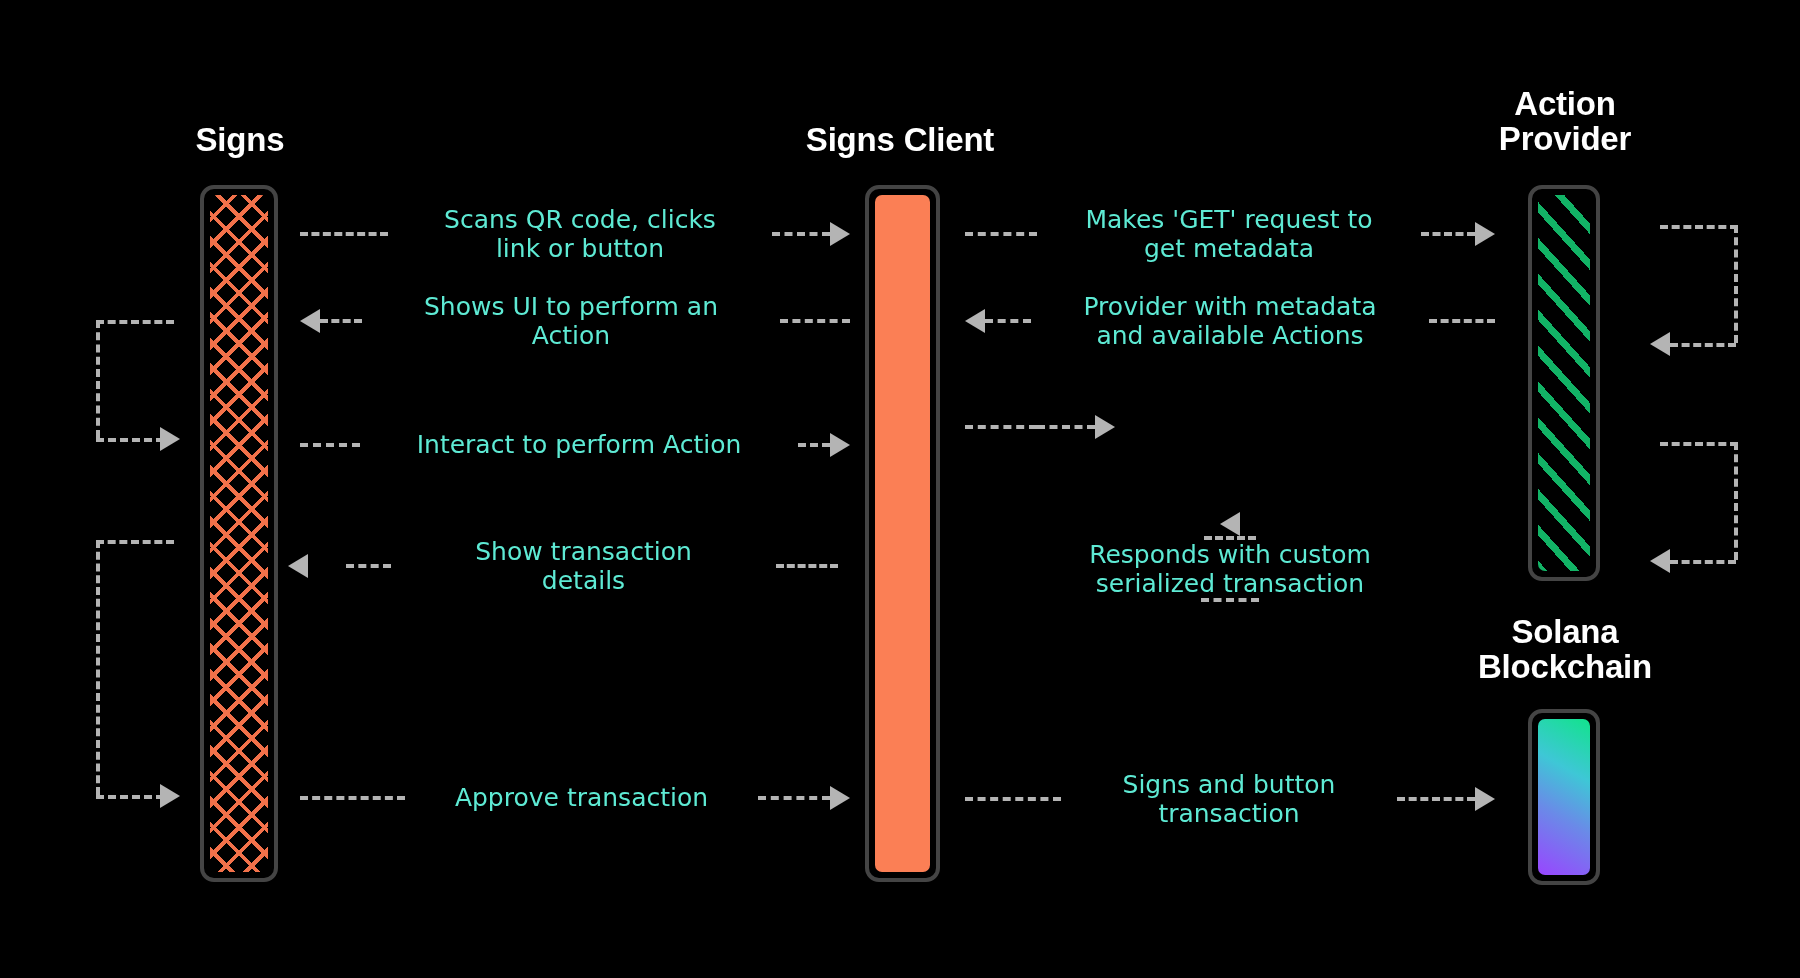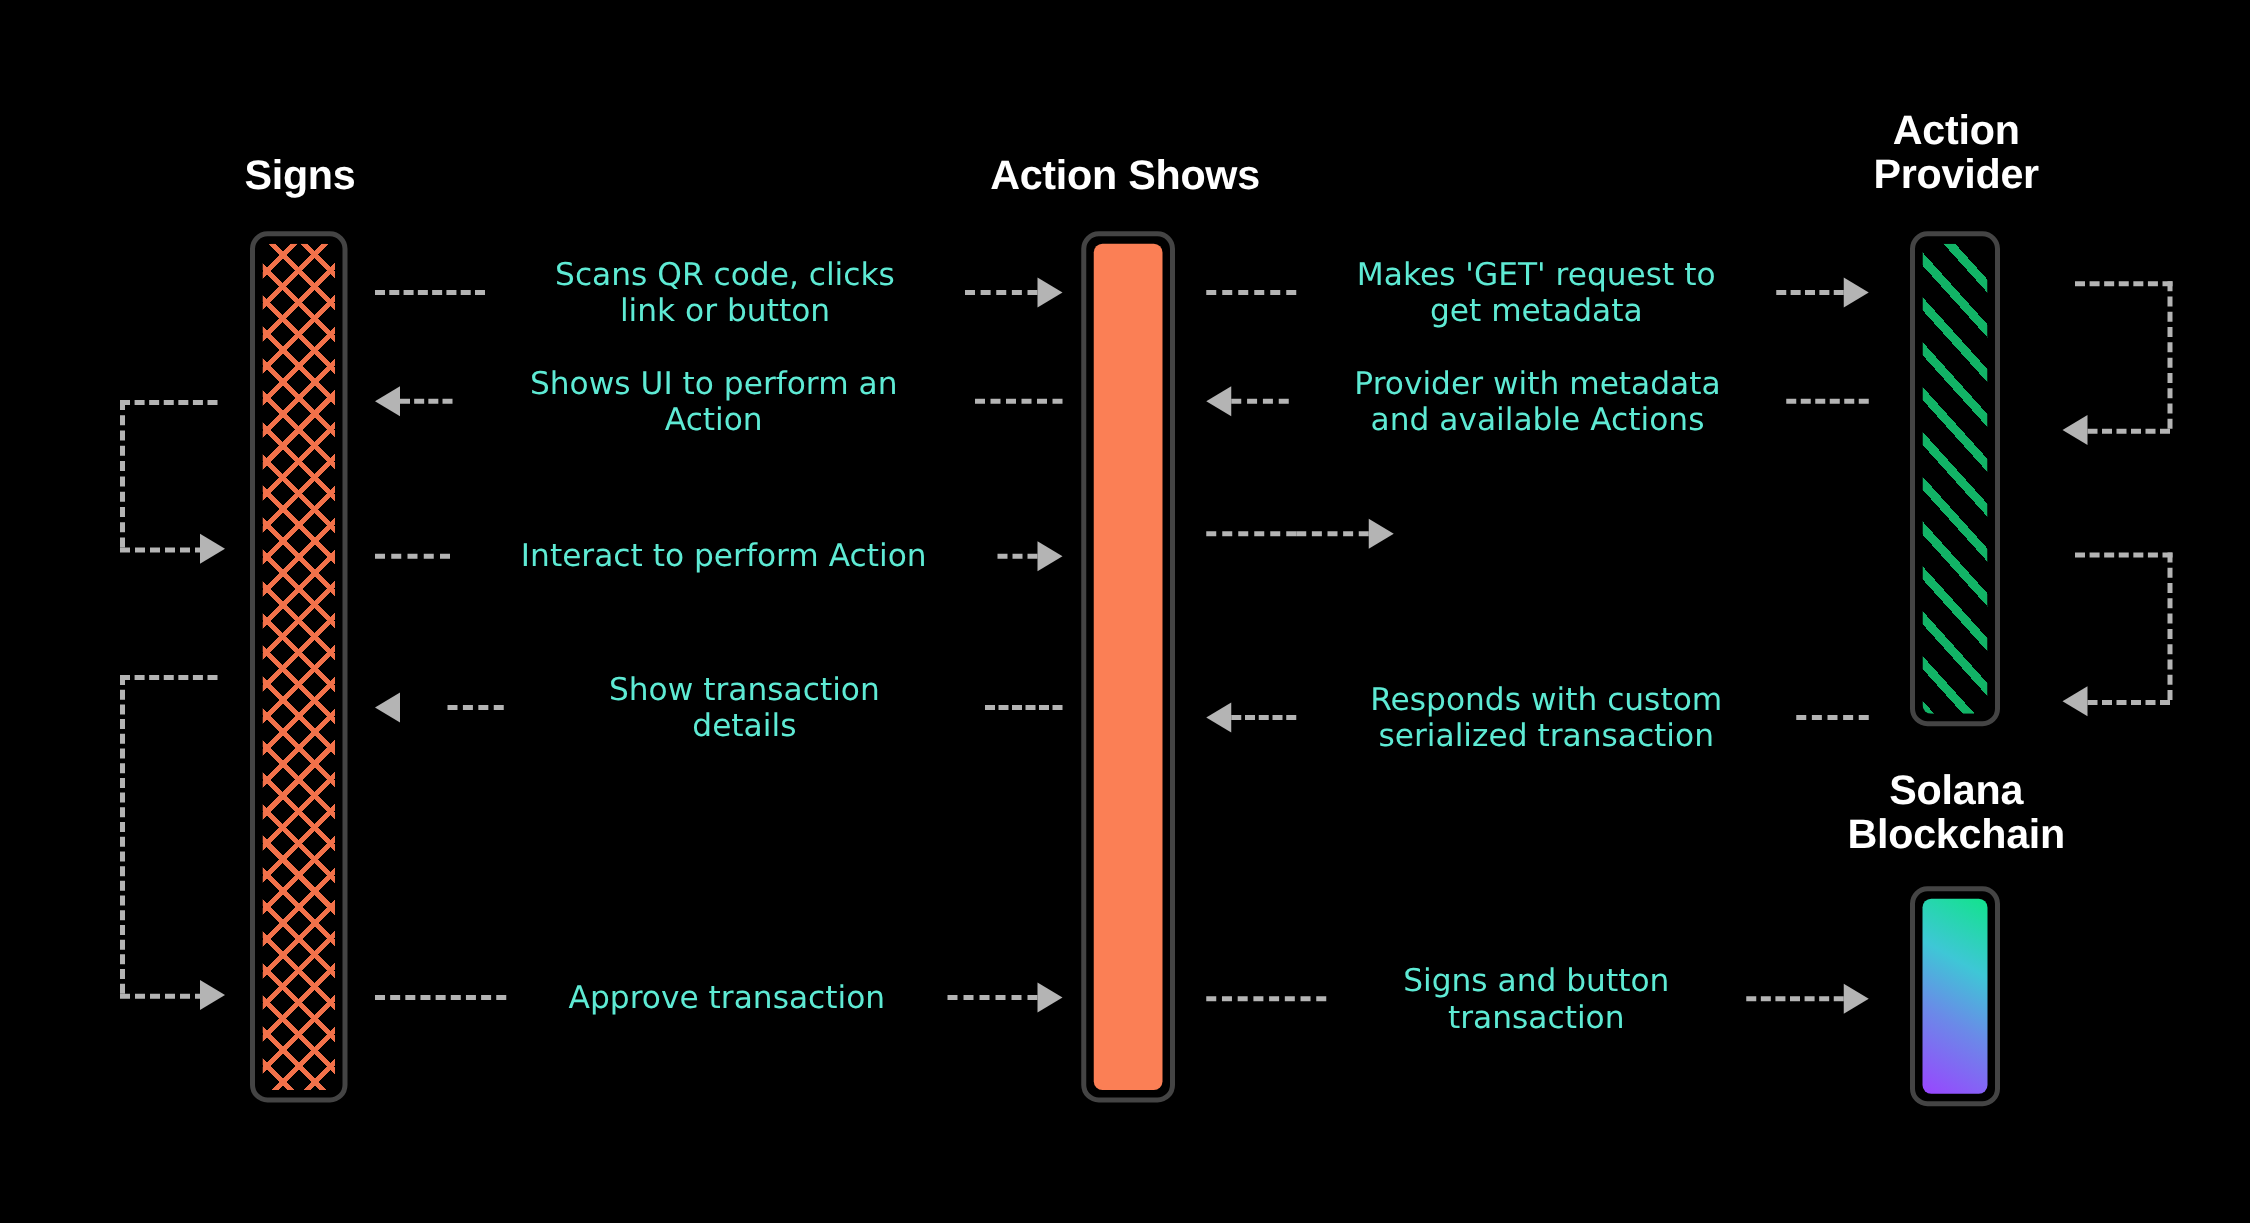--- a/index.html
+++ b/index.html
@@ -130,21 +130,21 @@
     border-bottom: 12px solid transparent;
     border-right: 20px solid #b4b4b4;
   }
 </style>
 </head>
 <body>
 
 <div id="stage">
 
   <div class="actor-title" id="title-user">Signs</div>
-  <div class="actor-title" id="title-client">Action Shows</div>
+  <div class="actor-title" id="title-client">Signs Client</div>
   <div class="actor-title" id="title-provider">Action
 Provider</div>
   <div class="actor-title" id="title-solana">Solana
 Blockchain</div>
 
   <div class="frame" id="frame-user">
     <div class="frame-inner" id="fill-user"></div>
   </div>
 
   <div class="frame" id="frame-client">
@@ -175,21 +175,21 @@
     <div class="dash" style="width:70px;"></div>
   </div>
 
   <div class="msg" style="left:300px; top:430px; width:550px;">
     <div class="dash" style="width:60px;"></div>
     <div class="label" style="flex:1 1 auto;">Interact to perform Action</div>
     <div class="dash" style="width:32px;"></div>
     <div class="arrow-r"></div>
   </div>
 
-  <div class="msg" style="left:300px; top:537px; width:550px;gap:38px;">
+  <div class="msg" style="left:288px; top:537px; width:550px;gap:38px;">
     <div class="arrow-l"></div>
     <div class="dash" style="width:45px;"></div>
     <div class="label" style="flex:1 1 auto;">Show transaction details</div>
     <div class="dash" style="width:62px;"></div>
   </div>
 
   <div class="msg" style="left:965px; top:205px; width:530px;">
     <div class="dash" style="width:72px;"></div>
     <div class="label" style="flex:1 1 auto;">Makes 'GET' request to
 get metadata</div>
@@ -211,21 +211,21 @@
 and available Actions</div>
     <div class="dash" style="width:66px;"></div>
   </div>
 
   <div class="msg" style="left:965px; top:415px; width:530px;">
     <div class="dash" style="width:72px;"></div>
     <div class="dash" style="width:58px;"></div>
     <div class="arrow-r"></div>
   </div>
 
-  <div class="msg" style="left:965px; top:545px; width:530px;">
+  <div class="msg" style="left:965px; top:512px; width:530px;flex-direction:column;">
     <div class="arrow-l"></div>
     <div class="dash" style="width:52px;"></div>
     <div class="label" style="flex:1 1 auto;">Responds with custom
 serialized transaction</div>
     <div class="dash" style="width:58px;"></div>
   </div>
 
   <div class="msg" style="left:965px; top:770px; width:530px;">
     <div class="dash" style="width:96px;"></div>
     <div class="label" style="flex:1 1 auto;">Signs and button

